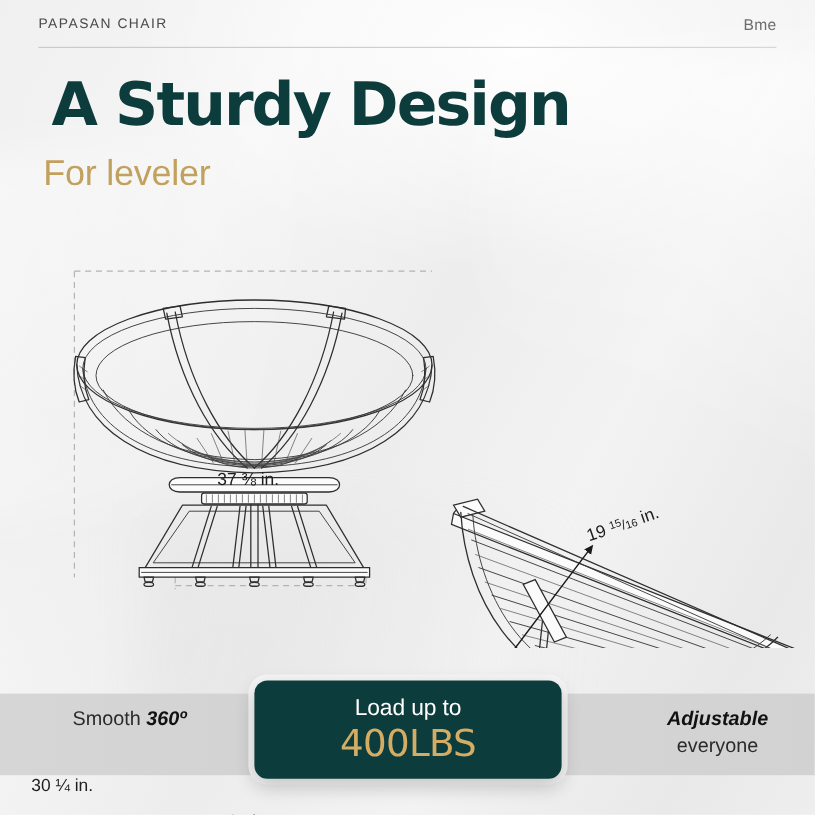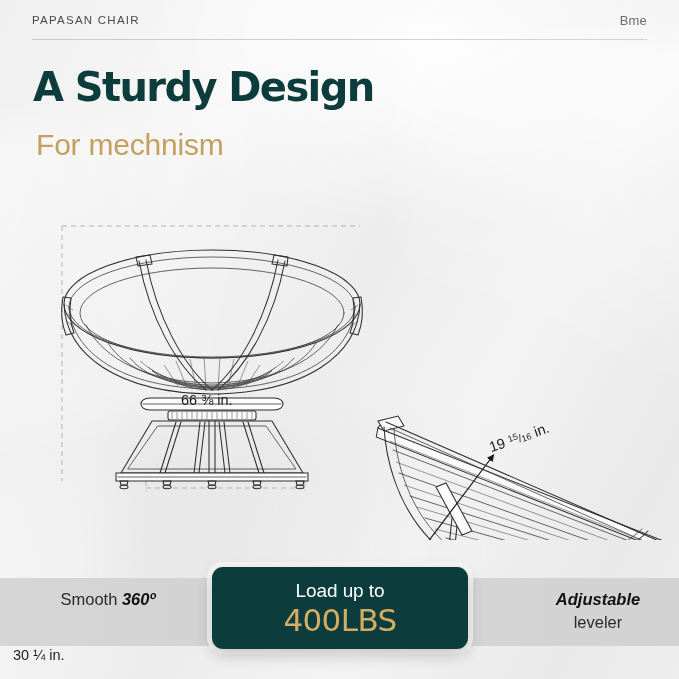--- a/index.html
+++ b/index.html
@@ -39,43 +39,43 @@
     font-size:11.5px;letter-spacing:1.25px;color:#4a4a4a;
     font-family:"Liberation Sans", sans-serif;
   }
   .brand{
     position:absolute;right:0;top:3px;
     font-size:13px;letter-spacing:.2px;color:#6d6d6d;
   }
 
   
   .title{
-    position:absolute;left:33px;top:56px;
-    font-size:40px;line-height:62px;font-weight:bold;
+    position:absolute;left:43px;top:56px;
+    font-size:50px;line-height:62px;font-weight:bold;
     letter-spacing:-1.6px;color:#0d3c3c;
     font-family:"DejaVu Sans", sans-serif;
     text-shadow:0 1px 0 rgba(255,255,255,.55);
   }
   .subtitle{
     position:absolute;left:36px;top:128px;
     font-size:30px;line-height:34px;color:#c2a15e;
     letter-spacing:-.2px;
     font-family:"Liberation Sans", sans-serif;
   }
 
   
   .stage{position:absolute;left:0;top:185px;width:679px;height:355px;}
   .stage svg{display:block;}
 
   .dim-label{
     position:absolute;color:#1d1d1d;font-size:14.5px;
     font-family:"Liberation Sans", sans-serif;white-space:nowrap;
   }
   #dim-width{left:181px;top:207px;}
-  #dim-height{left:13px;top:462px;}
+  #dim-height{left:26px;top:462px;}
   #dim-depth{left:190px;top:492px;}
   #dim-seat{left:487px;top:255px;transform:rotate(-19deg);transform-origin:left top;}
   .frac{font-size:11px;}
   .frac sup{font-size:9px;vertical-align:.42em;}
   .frac sub{font-size:9px;vertical-align:-.05em;}
 
   
   .band{
     position:absolute;left:0;top:578px;width:679px;height:68px;
     background:linear-gradient(90deg,#d6d6d6 0%,#d3d3d3 30%,#d5d5d5 62%,#d2d2d2 100%);
@@ -114,21 +114,21 @@
   <div class="streak b"></div>
   <div class="streak c"></div>
 
   <div class="header">
     <div class="kicker">PAPASAN CHAIR</div>
     <div class="brand">Bme</div>
     <div class="brandline"></div>
   </div>
 
   <div class="title">A Sturdy Design</div>
-  <div class="subtitle">For mechnism</div>
+  <div class="subtitle">For leveler</div>
 
   <div class="stage">
     <svg width="679" height="355" viewBox="0 0 679 355">
       <defs>
         <style>
           .ln{fill:none;stroke:#2e2e2e;stroke-width:1.05;stroke-linecap:round;stroke-linejoin:round;}
           .lnt{fill:none;stroke:#3a3a3a;stroke-width:.78;stroke-linecap:round;}
           .lnf{fill:none;stroke:#4a4a4a;stroke-width:.55;}
           .gd{fill:none;stroke:#b3b3b3;stroke-width:1;stroke-dasharray:5 4;}
           .ar{fill:none;stroke:#1a1a1a;stroke-width:1.2;stroke-linecap:round;}
@@ -312,35 +312,35 @@
           <path class="ln" d="M528,477 L536,477 L535,481 L529,481 z"></path>
             <ellipse class="ln" cx="532" cy="483" rx="4" ry="1.7"></ellipse>
           <path class="ln" d="M573,477 L581,477 L580,481 L574,481 z"></path>
             <ellipse class="ln" cx="577" cy="483" rx="4" ry="1.7"></ellipse>
           <path class="ln" d="M616,477 L624,477 L623,481 L617,481 z"></path>
             <ellipse class="ln" cx="620" cy="483" rx="4" ry="1.7"></ellipse>
         </g>
       </g>
     </svg>
 
-    <div class="dim-label" id="dim-width">66 ⅜ in.</div>
+    <div class="dim-label" id="dim-width">37 ⅜ in.</div>
     <div class="dim-label" id="dim-height">30 ¼ in.</div>
     <div class="dim-label" id="dim-depth">24 in.</div>
     <div class="dim-label" id="dim-seat"><span>19</span>&nbsp;<span class="frac"><sup>15</sup>/<sub>16</sub></span>&nbsp;<span>in.</span></div>
   </div>
 
   <div class="band"></div>
 
   <div class="feature" id="feature-swivel">
     <span>Smooth </span><b>360º</b><br>
   </div>
 
   <div class="feature" id="feature-leveler">
     <b>Adjustable</b><br>
-    <span>leveler</span>
+    <span>everyone</span>
   </div>
 
   <div class="badge">
     <div class="badge-top">Load up to</div>
     <div class="badge-main">400LBS</div>
   </div>
 
 </div>
 
 </body></html>

